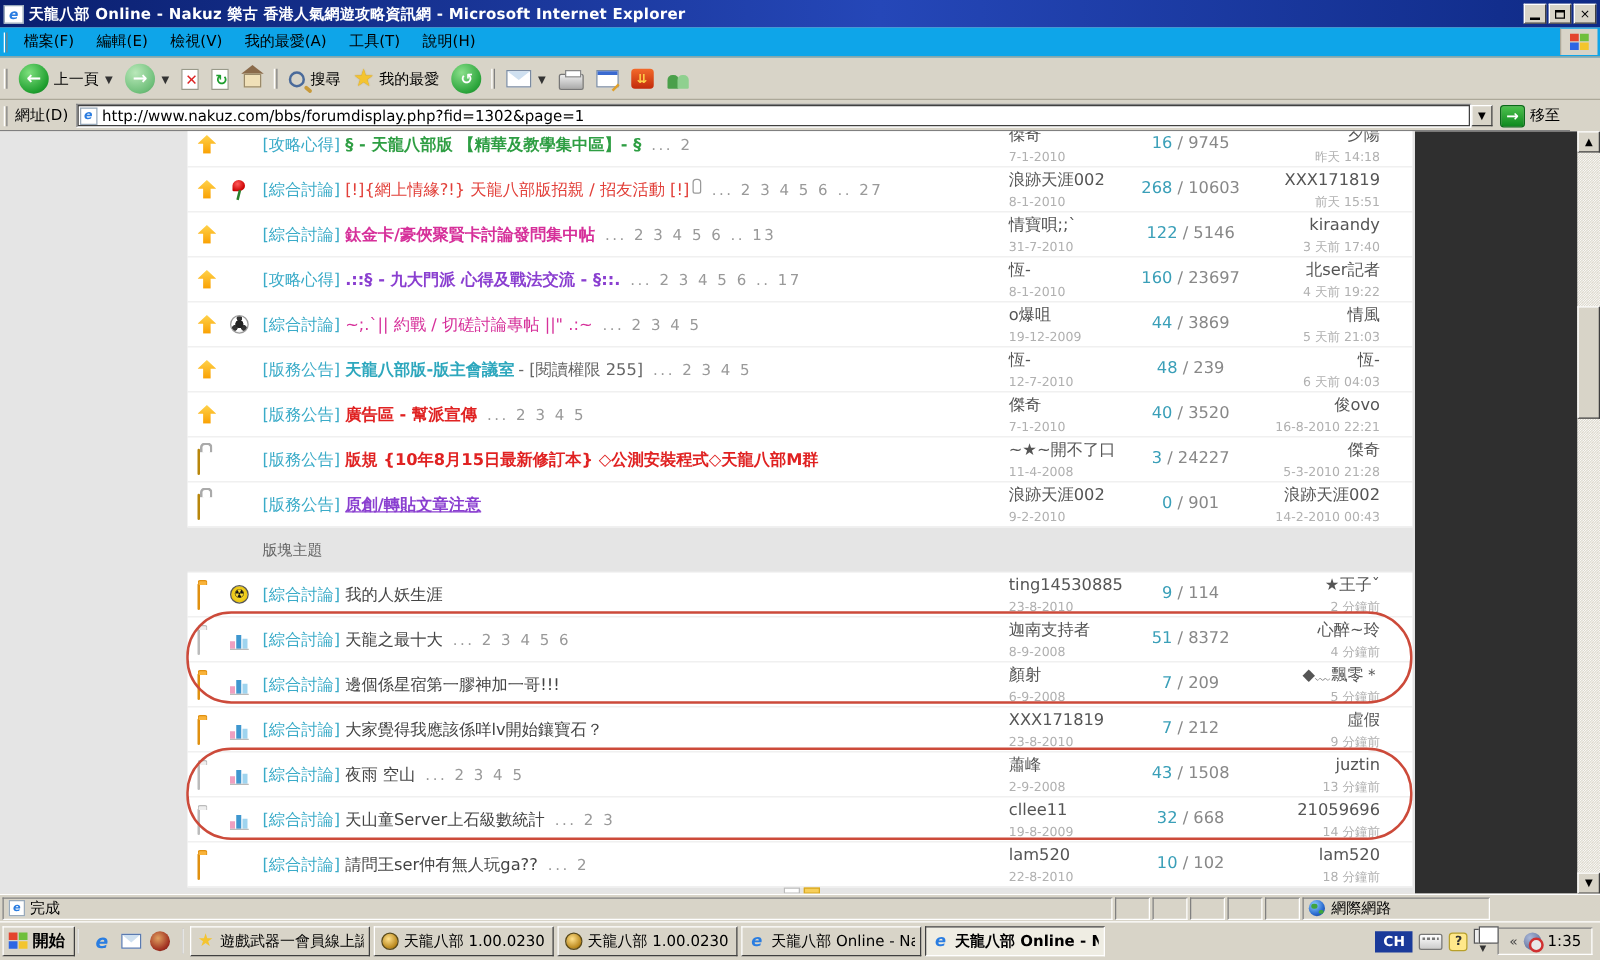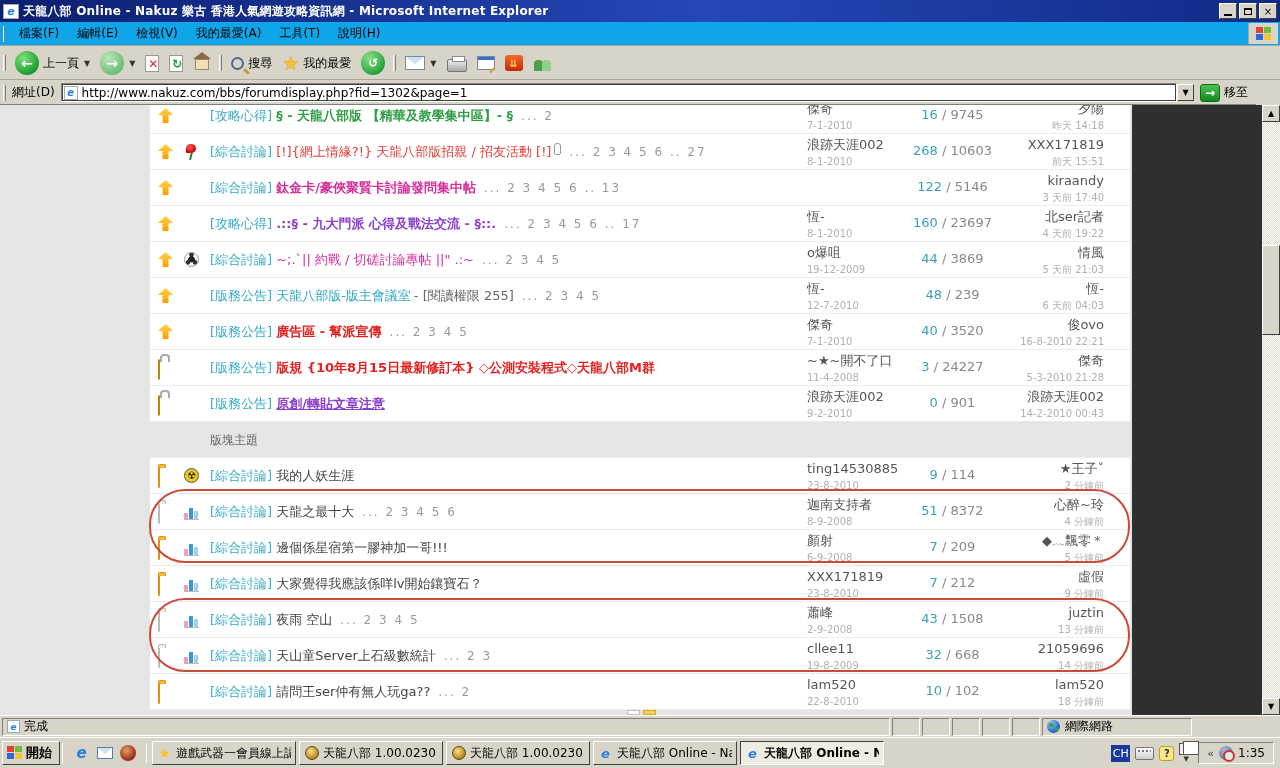--- a/index.html
+++ b/index.html
@@ -88,21 +88,21 @@
   .c-title { position:absolute; left:60px; top:0; height:36px; width:590px; display:flex; align-items:center; white-space:nowrap; overflow:hidden; font-size:13px; }
   .tag { color:#3aabc8; margin-right:4px; text-decoration:none; }
   .title { text-decoration:none; }
   .t-green { color:#2e9e43; font-weight:bold; }
   .t-red { color:#e2403a; }
   .t-red-bold { color:#e02222; font-weight:bold; }
   .t-magenta-bold { color:#d6309a; font-weight:bold; }
   .t-magenta { color:#d6309a; }
   .t-purple { color:#8a3fd0; font-weight:bold; }
   .t-purple-underline { color:#8a3fd0; font-weight:bold; text-decoration:underline; }
-  .t-teal { color:#2da7bd; font-weight:normal; }
+  .t-teal { color:#2da7bd; font-weight:bold; }
   .t-plain { color:#444; }
   .suffix { color:#666; margin-left:3px; }
   .pages { color:#999; margin-left:8px; letter-spacing:2px; font-size:12px; }
   .clipico { width:7px; height:12px; border:1px solid #999; border-radius:3px 3px 2px 2px; margin-left:3px; position:relative; top:-3px; }
   .c-author { position:absolute; left:657px; top:3px; width:145px; line-height:15px; }
   .a-name { font-size:13px; color:#555; text-decoration:none; display:block; white-space:nowrap; }
   .a-date { font-size:10px; color:#b0b0b0; }
   .c-replies { position:absolute; left:745px; top:9px; width:115px; text-align:center; font-size:13px; color:#888; }
   .r-n { color:#3a9fb8; }
   .c-last { position:absolute; right:26px; top:3px; width:170px; text-align:right; line-height:15px; }
@@ -181,21 +181,21 @@
   .tb-sep { width:1px; height:20px; background:#808080; border-right:1px solid #fff; margin:0 2px; }
   .taskbtn { display:flex; align-items:center; gap:4px; width:144px; height:24px; margin-left:3px; padding:0 4px;
     background:#d8d4c8; border:1px solid; border-color:#fff #404040 #404040 #fff; font-size:12px; white-space:nowrap; overflow:hidden; }
   .taskbtn.active { border-color:#404040 #fff #fff #404040; background:#efede3; font-weight:bold; }
   .tk-ico { flex:0 0 auto; width:15px; height:15px; display:flex; align-items:center; justify-content:center; }
   .tk-star { color:#f4c430; font-size:14px; }
   .tk-medal { width:14px; height:14px; border-radius:50%; background:radial-gradient(circle at 40% 35%,#ffe08a,#b8861b 70%,#6a4a0a); border:1px solid #5a4a1a; }
   .tk-e { color:#2a7de1; font-size:13px; font-weight:bold; font-style:italic; }
   .taskbtn .tlabel { overflow:hidden; text-overflow:clip; }
   #tray { margin-left:auto; display:flex; align-items:center; gap:5px; padding-right:6px; }
-  #lang-ind { width:19px; height:17px; background:#1a3a9a; color:#fff; font-size:11px; font-weight:normal;
+  #lang-ind { width:30px; height:17px; background:#1a3a9a; color:#fff; font-size:11px; font-weight:bold;
     display:flex; align-items:center; justify-content:center; }
   .kbd { width:19px; height:13px; background:linear-gradient(#fff,#ccc); border:1px solid #777; border-radius:2px; position:relative; }
   .kbd::before { content:""; position:absolute; left:2px; top:2px; width:13px; height:2px;
     background:repeating-linear-gradient(90deg,#777 0 2px,transparent 2px 4px); }
   .helpico { width:15px; height:15px; background:#ffe88a; border:1px solid #b8a02a; border-radius:3px; font-size:10px; font-weight:bold;
     display:flex; align-items:center; justify-content:center; color:#333; }
   .langwin { width:14px; height:12px; border:1px solid #555; background:#eee; position:relative; }
   .langwin::before { content:""; position:absolute; left:3px; top:-3px; width:14px; height:12px; border:1px solid #555; background:#fff; }
   .chev-dn { font-size:7px; color:#333; }
   #traybox { display:flex; align-items:center; gap:5px; height:22px; padding:0 8px;
@@ -360,20 +360,24 @@
   </div>
       <div class="row">
     <span class="c-icon1 ic-sticky"></span>
     <span class="c-icon2"></span>
     <span class="c-title">
       <a class="tag" href="#">[綜合討論]</a>
       <a class="title t-magenta-bold" href="#">鈦金卡/豪俠聚賢卡討論發問集中帖</a>
 
       <span class="pages">... 2 3 4 5 6 .. 13</span>
     </span>
+    <span class="c-author">
+      <a class="a-name" href="#">情寶唄;;`</a>
+      <span class="a-date">31-7-2010</span>
+    </span>
     <span class="c-replies">
       <span class="r-n">122</span> / <span class="r-v">5146</span>
     </span>
     <span class="c-last">
       <a class="l-name" href="#">kiraandy</a>
       <span class="l-time">3 天前 17:40</span>
     </span>
   </div>
       <div class="row">
     <span class="c-icon1 ic-sticky"></span>

